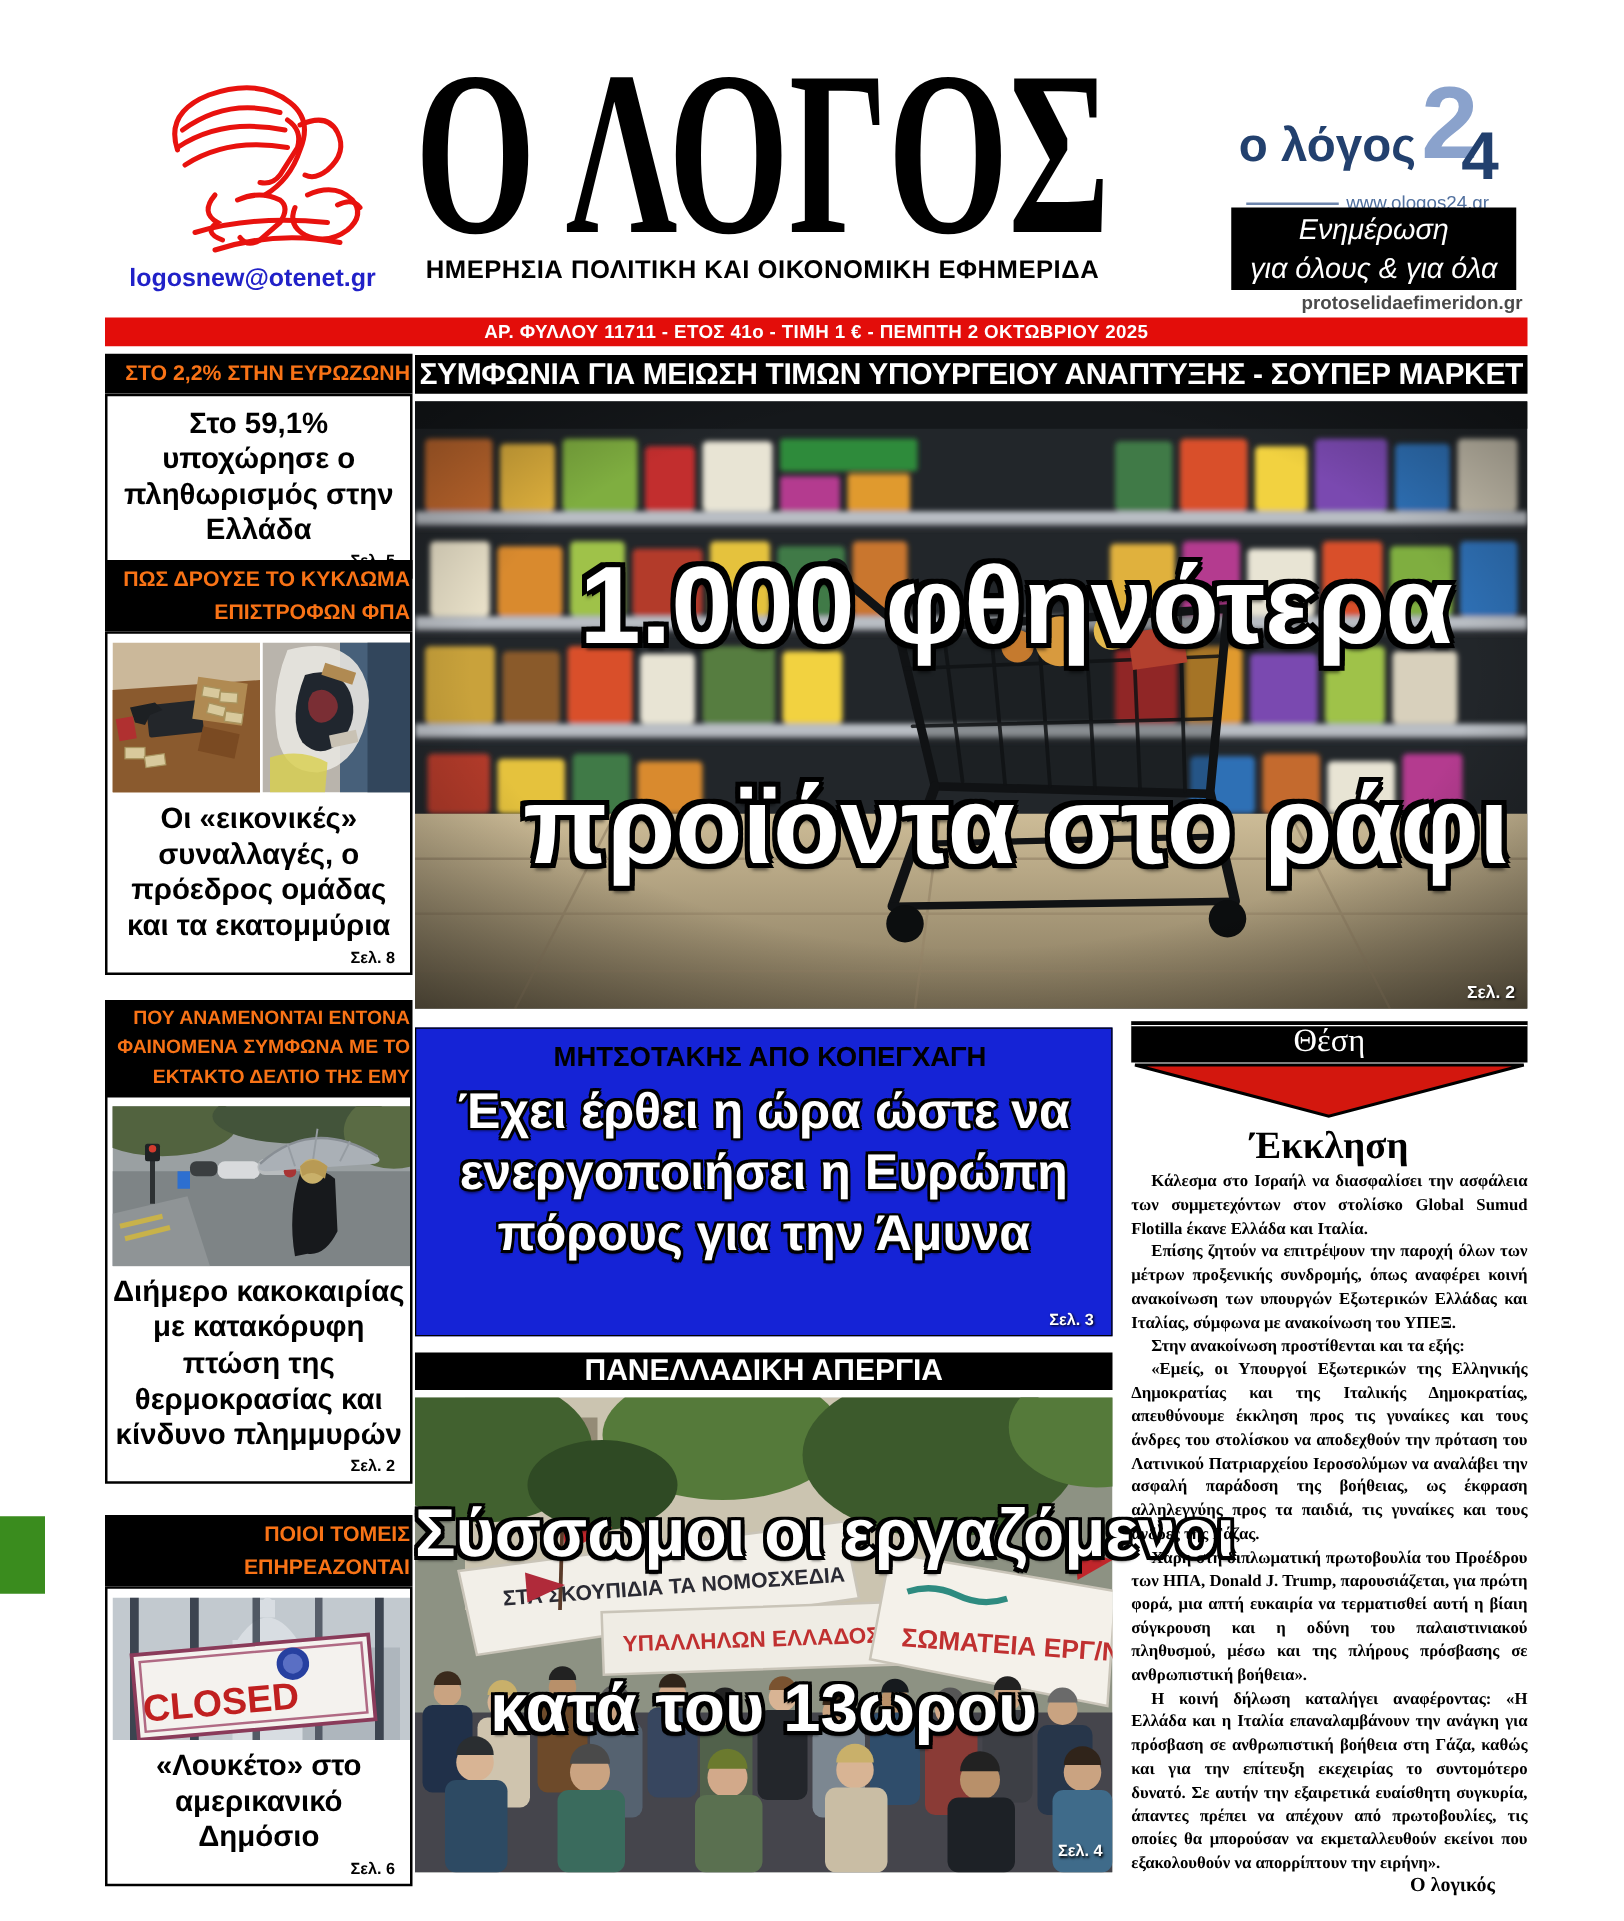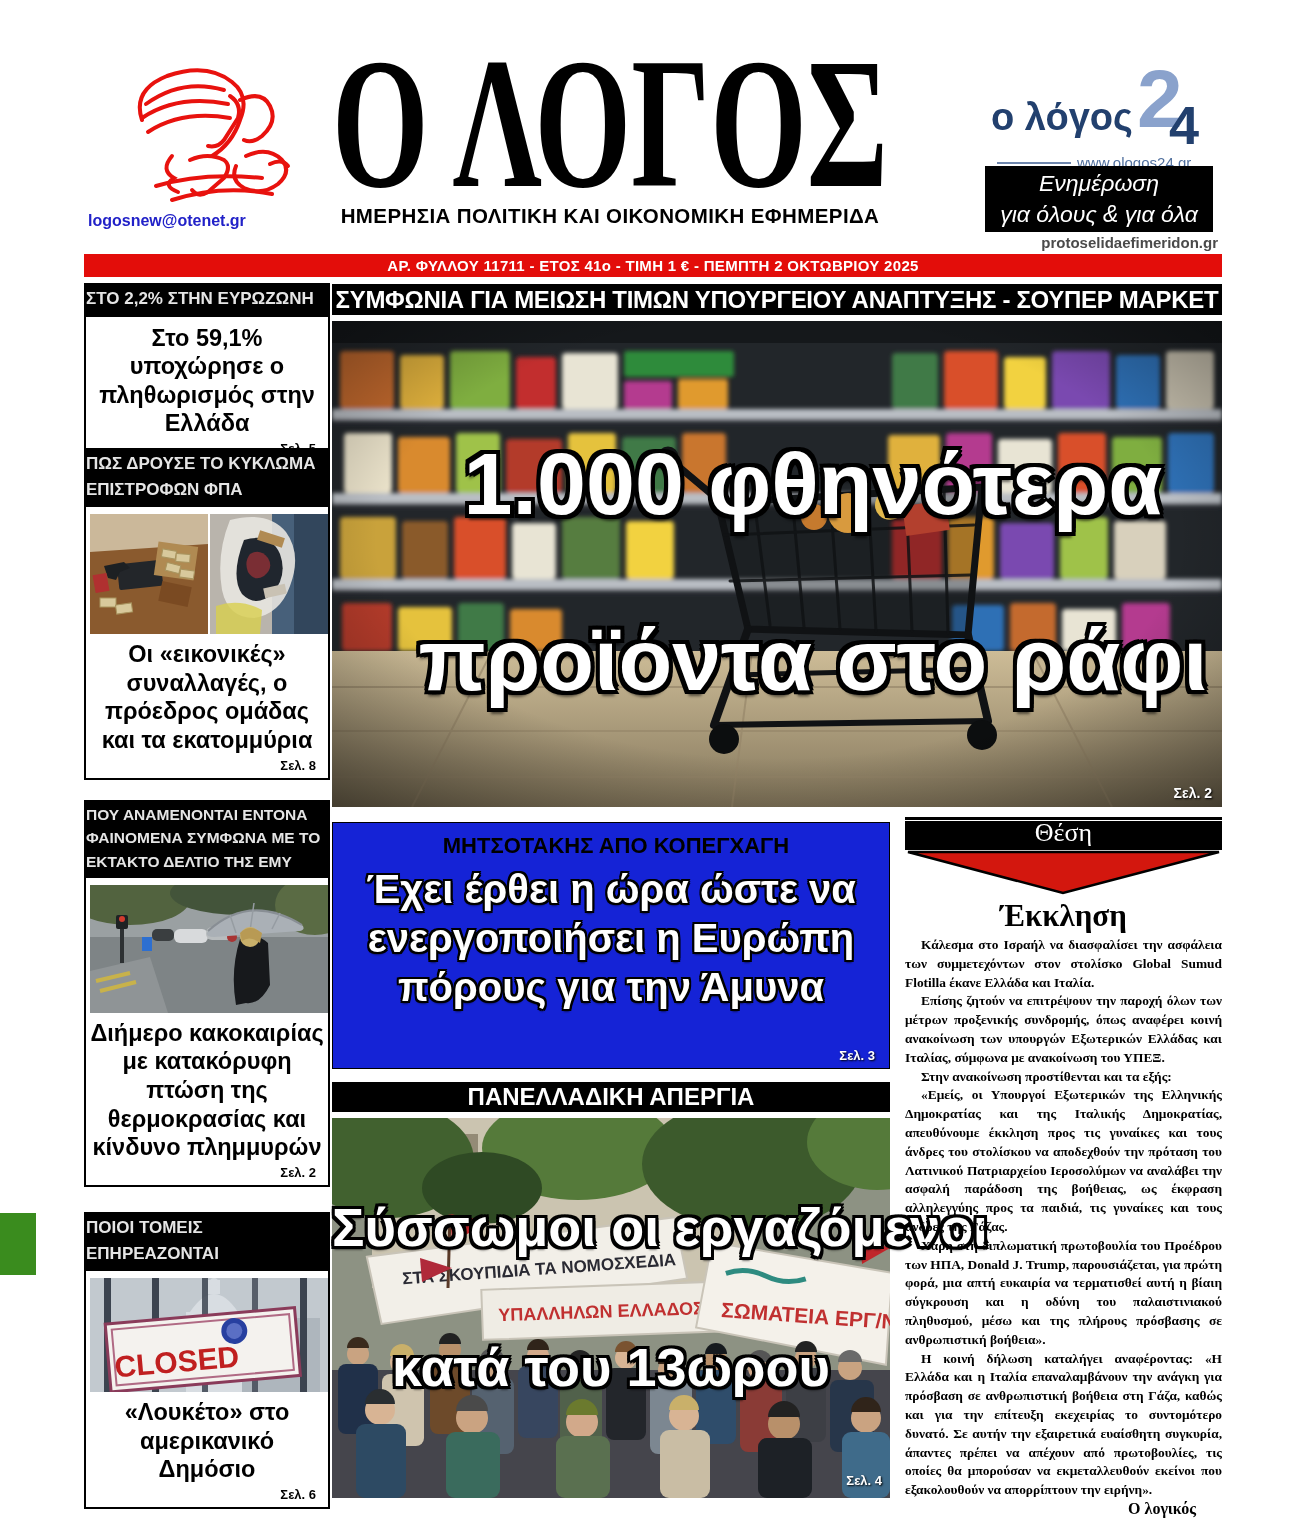--- a/index.html
+++ b/index.html
@@ -1,40 +1,40 @@
 <!DOCTYPE html>
 <html lang="el"><head>
 <meta charset="utf-8">
 <style>
   html,body{margin:0;padding:0;background:#fff;}
   #page{position:relative;width:1299px;height:1537px;background:#fff;overflow:hidden;
         font-family:"Liberation Sans","DejaVu Sans",sans-serif;}
   .abs{position:absolute;}
 
   
-  #email{left:88px;top:212px;width:228px;text-align:left;font-size:16px;font-weight:bold;color:#2121c8;}
+  #email{left:88px;top:212px;width:228px;text-align:center;font-size:20px;font-weight:bold;color:#2121c8;}
   #subtitle{left:318px;top:204px;width:584px;text-align:center;font-size:20.5px;font-weight:bold;color:#000;letter-spacing:.4px;}
   #logo24{left:985px;top:70px;width:232px;height:96px;}
   #logo24 .word{position:absolute;left:6px;top:26px;font-size:38px;color:#22406e;font-weight:bold;}
   #logo24 .two{position:absolute;left:152px;top:-12px;font-size:82px;color:#8aa2cc;font-weight:bold;line-height:1;}
   #logo24 .four{position:absolute;left:184px;top:28px;font-size:54px;color:#22406e;font-weight:bold;line-height:1;}
   #logo24 .rule{position:absolute;left:12px;top:92px;width:74px;height:2px;background:#6e86ad;}
   #logo24 .url{position:absolute;left:92px;top:84px;font-size:15px;color:#51709e;}
   #tagline{left:985px;top:166px;width:228px;height:66px;background:#000;color:#fff;
            font-style:italic;font-size:23px;line-height:31px;text-align:center;padding-top:2px;box-sizing:border-box;}
   #watermark{left:900px;top:234px;width:318px;text-align:right;font-size:15px;font-weight:bold;color:#4a4a4a;}
 
   
   #issuebar{left:84px;top:254px;width:1138px;height:23px;background:#e30d0a;color:#fff;
             font-size:15px;font-weight:bold;text-align:center;line-height:23px;letter-spacing:.3px;}
 
   
   .lbox{left:84px;width:246px;}
-  .lbox .hdr{background:#000;color:#e5e5e5;font-weight:bold;font-size:17px;line-height:1.5;
-             text-align:left;padding:3px 2px;}
+  .lbox .hdr{background:#000;color:#f97316;font-weight:bold;font-size:17px;line-height:1.5;
+             text-align:right;padding:3px 2px;}
   .hdr-sm{font-size:15.5px !important;}
   .lbox .bd{border:2px solid #000;background:#fff;padding:7px 4px 5px 4px;}
   .lbox .hl{font-size:23.5px;line-height:1.22;font-weight:bold;text-align:center;color:#000;}
   .lbox .ref{font-size:13px;font-weight:bold;text-align:right;padding-right:8px;margin-top:3px;color:#000;}
   .imgwrap{display:block;margin:0 auto 6px auto;}
 
   
   .kbar{background:#000;color:#fff;font-weight:bold;text-align:center;}
   #main-kicker{left:332px;top:284px;width:890px;height:31px;font-size:24px;line-height:31px;letter-spacing:-.3px;}
   #main-photo{left:332px;top:321px;width:890px;height:486px;}

